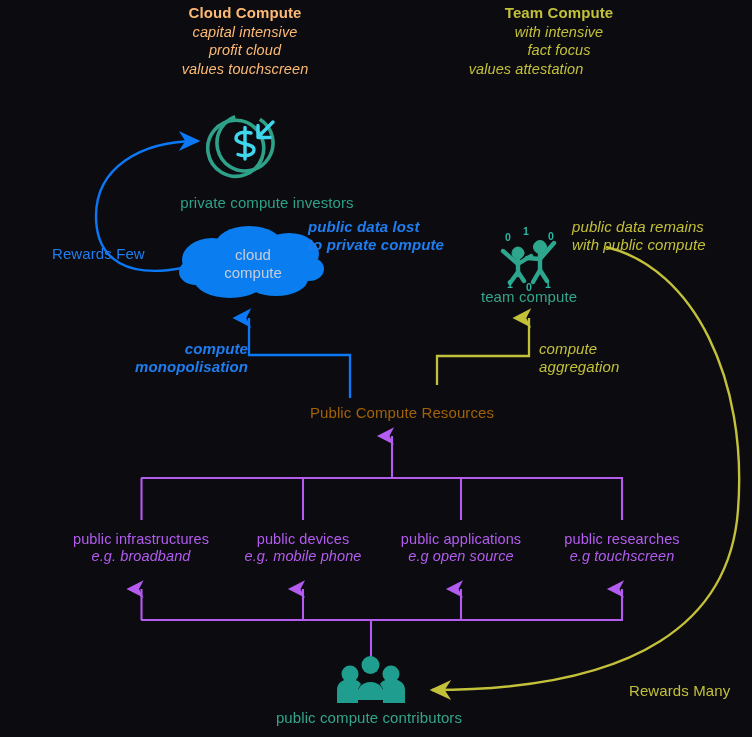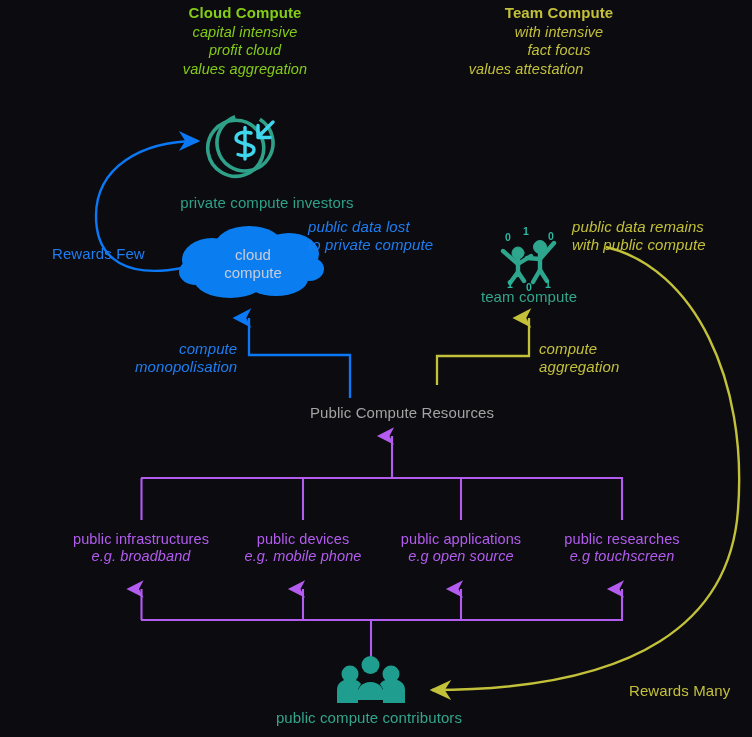--- a/index.html
+++ b/index.html
@@ -37,46 +37,46 @@
   .ctr { transform: translateX(-50%); text-align: center; }
 
   .head-title {
     font-weight: bold;
     font-size: 15px;
   }
   .head-sub {
     font-style: italic;
     font-size: 14.5px;
   }
-  .cloud-head { color: #84cc16; }
+  .cloud-head { color: #fdba74; }
   .team-head  { color: #c3c03a; }
 
   .node-label {
     font-size: 15px;
     color: #2fa189;
   }
   .node-label-teal { color: #33a58c; }
 
   .annot {
     font-style: italic;
     font-size: 15px;
   }
-  .annot-blue { color: #1f7df0; }
+  .annot-blue { color: #1f7df0; font-weight: bold; }
   .annot-yellow { color: #c3c03a; }
 
   .reward {
     font-size: 15px;
     margin-left: 48px;
   }
   .reward-blue { color: #1f7df0; }
   .reward-yellow { color: #c3c03a; }
 
   .purple-label {
     font-size: 15px;
-    color: #a3a3a3;
+    color: #a16207;
   }
   .purple-node {
     font-size: 14.5px;
     color: #b45cf0;
     text-align: center;
   }
   .purple-node .eg {
     font-style: italic;
     display: block;
   }
@@ -212,21 +212,21 @@
       <circle cx="350" cy="674" r="8.5"></circle>
       <path d="M337,703 L337,690 C337,683 342.5,679 350,679 C355,679 359,681 361,684 L358,689 L358,703 Z"></path>
       <circle cx="391" cy="674" r="8.5"></circle>
       <path d="M405,703 L405,690 C405,683 399.5,679 391,679 C386,679 382,681 380,684 L383,689 L383,703 Z"></path>
     </g>
   </svg>
 
   <div class="lbl ctr head-title cloud-head" style="left:245px; top:4px;">Cloud Compute</div>
   <div class="lbl ctr head-sub cloud-head" style="left:245px; top:24px;">capital intensive</div>
   <div class="lbl ctr head-sub cloud-head" style="left:245px; top:42px;">profit cloud</div>
-  <div class="lbl ctr head-sub cloud-head" style="left:245px; top:61px;">values aggregation</div>
+  <div class="lbl ctr head-sub cloud-head" style="left:245px; top:61px;">values touchscreen</div>
 
   <div class="lbl ctr head-title team-head" style="left:559px; top:4px;">Team Compute</div>
   <div class="lbl ctr head-sub team-head" style="left:559px; top:24px;">with intensive</div>
   <div class="lbl ctr head-sub team-head" style="left:559px; top:42px;">fact focus</div>
   <div class="lbl ctr head-sub team-head" style="left:526px; top:61px;">values attestation</div>
 
   <div class="lbl ctr node-label" style="left:227px; top:194px;margin-left:40px;">private compute investors</div>
 
   <div class="cloud-text" style="left:253px; top:246px;">
     <span>cloud</span><br>

